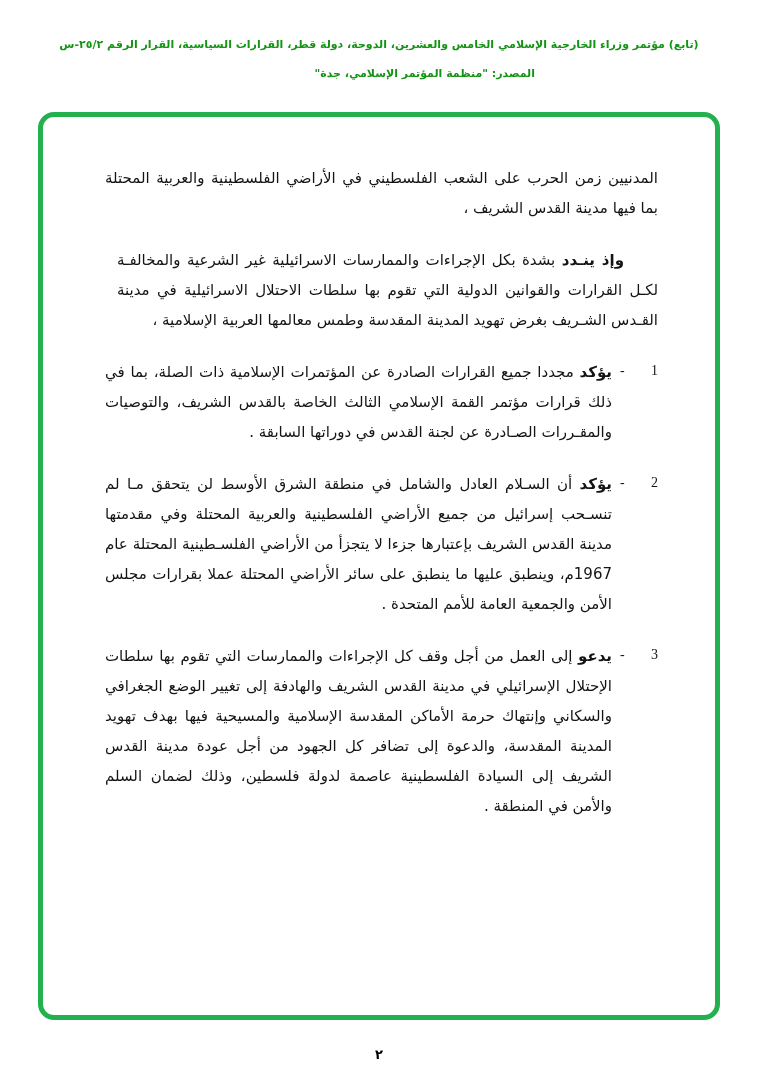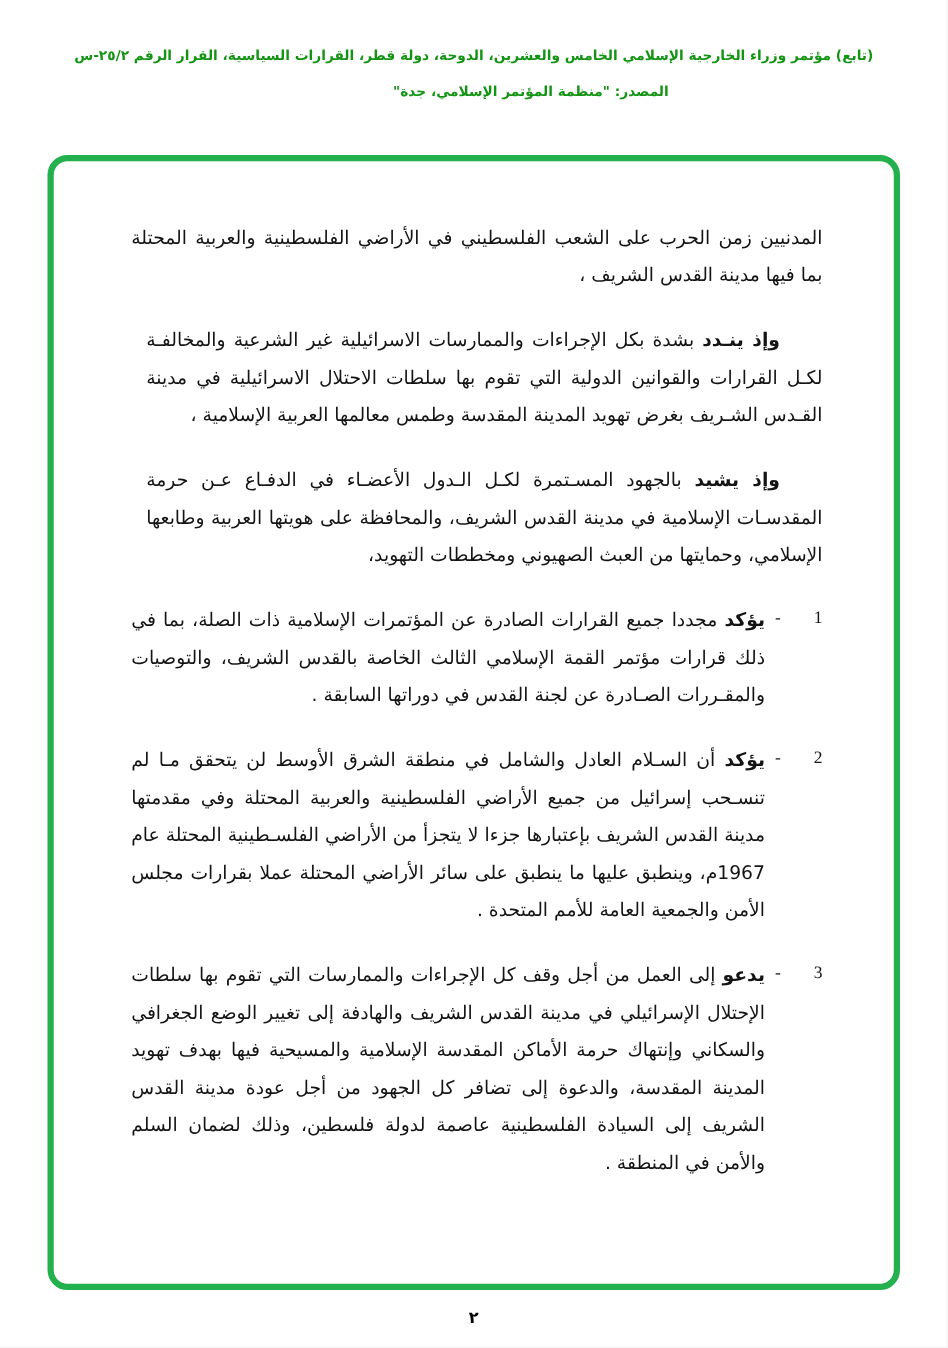--- a/index.html
+++ b/index.html
@@ -23,21 +23,21 @@
     font-size:11px;font-weight:bold;
     color:var(--green-header);
   }
   .header-line2{
     position:absolute;top:67px;right:223px;
     direction:rtl;white-space:nowrap;
     font-size:11px;font-weight:bold;
     color:var(--green-header);
   }
   .doc-box{
-    position:absolute;left:38px;top:124px;
+    position:absolute;left:38px;top:112px;
     width:682px;height:908px;
     border:5px solid var(--green-border);
     border-radius:16px;
     background:#ffffff;
   }
   .doc-content{
     position:absolute;top:46px;right:57px;left:62px;
     direction:rtl;
     color:var(--ink);
     font-size:15px;line-height:2.0;
@@ -72,21 +72,20 @@
 
   <div class="header-line2">المصدر:  "منظمة المؤتمر الإسلامي، جدة"</div>
 
   <div class="doc-box">
     <div class="doc-content">
 
       <p class="para"><span class="lead"></span><span>المدنيين زمن الحرب على الشعب الفلسطيني في الأراضي الفلسطينية والعربية المحتلة بما فيها  مدينة القدس الشريف ،</span></p>
 
       <p class="para indent"><span class="lead">وإذ ينـدد</span><span> بشدة بكل الإجراءات والممارسات الاسرائيلية غير الشرعية والمخالفـة لكـل القرارات والقوانين الدولية التي تقوم بها سلطات الاحتلال الاسرائيلية في مدينة القـدس الشـريف بغرض تهويد المدينة المقدسة وطمس معالمها العربية الإسلامية ،</span></p>
 
-      <p class="para indent"><span class="lead">وإذ يشيد</span><span> بالجهود المسـتمرة لكـل الـدول الأعضـاء في الدفـاع عـن حرمة المقدسـات الإسلامية في مدينة القدس الشريف، والمحافظة على هويتها العربية وطابعها الإسلامي، وحمايتها  من العبث الصهيوني ومخططات التهويد،</span></p>
 
 
       <div class="item">
         <div class="item-marker">
           <span>1</span>
           <span>-</span>
         </div>
         <div class="item-text"><span class="lead">يؤكد</span><span> مجددا جميع القرارات الصادرة عن المؤتمرات الإسلامية ذات الصلة، بما في ذلك قرارات مؤتمر القمة الإسلامي الثالث الخاصة بالقدس الشريف، والتوصيات والمقـررات الصـادرة عن لجنة القدس في دوراتها السابقة .</span></div>
       </div>
 

